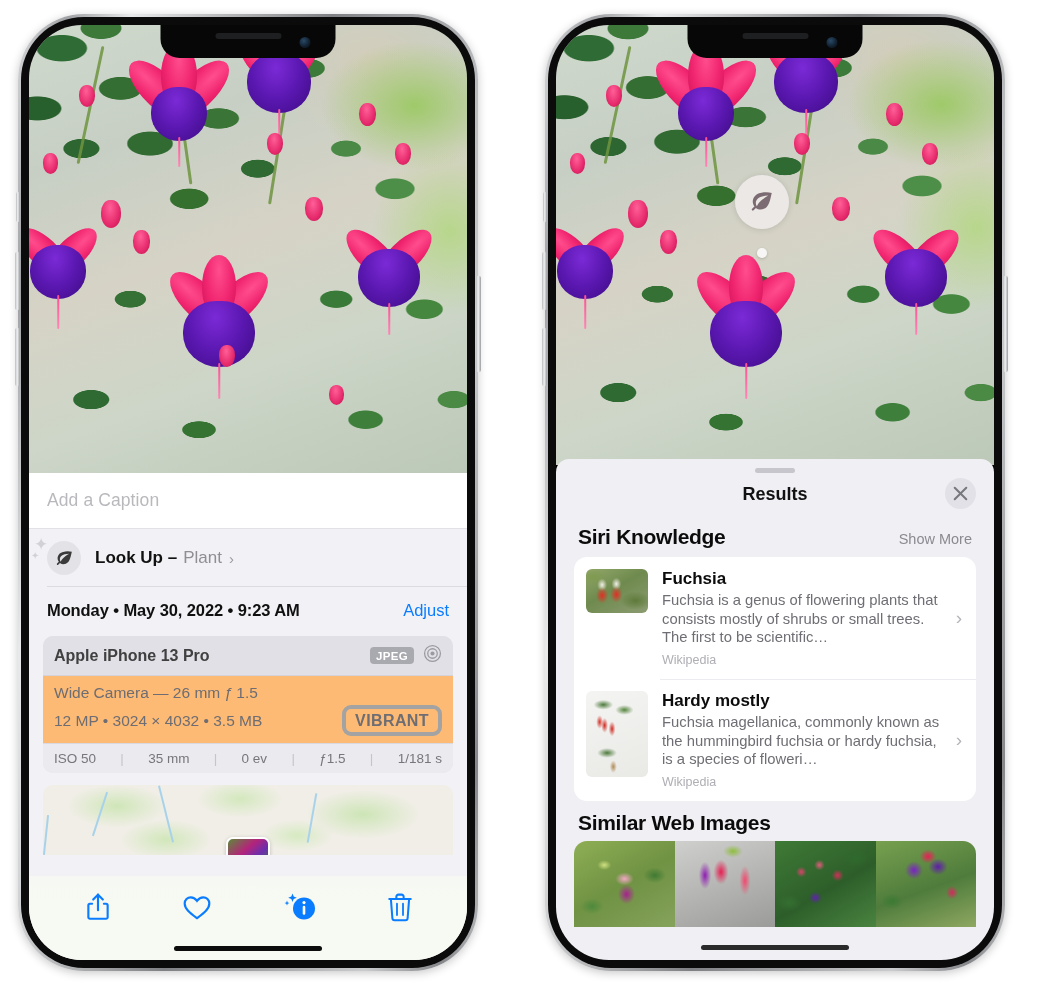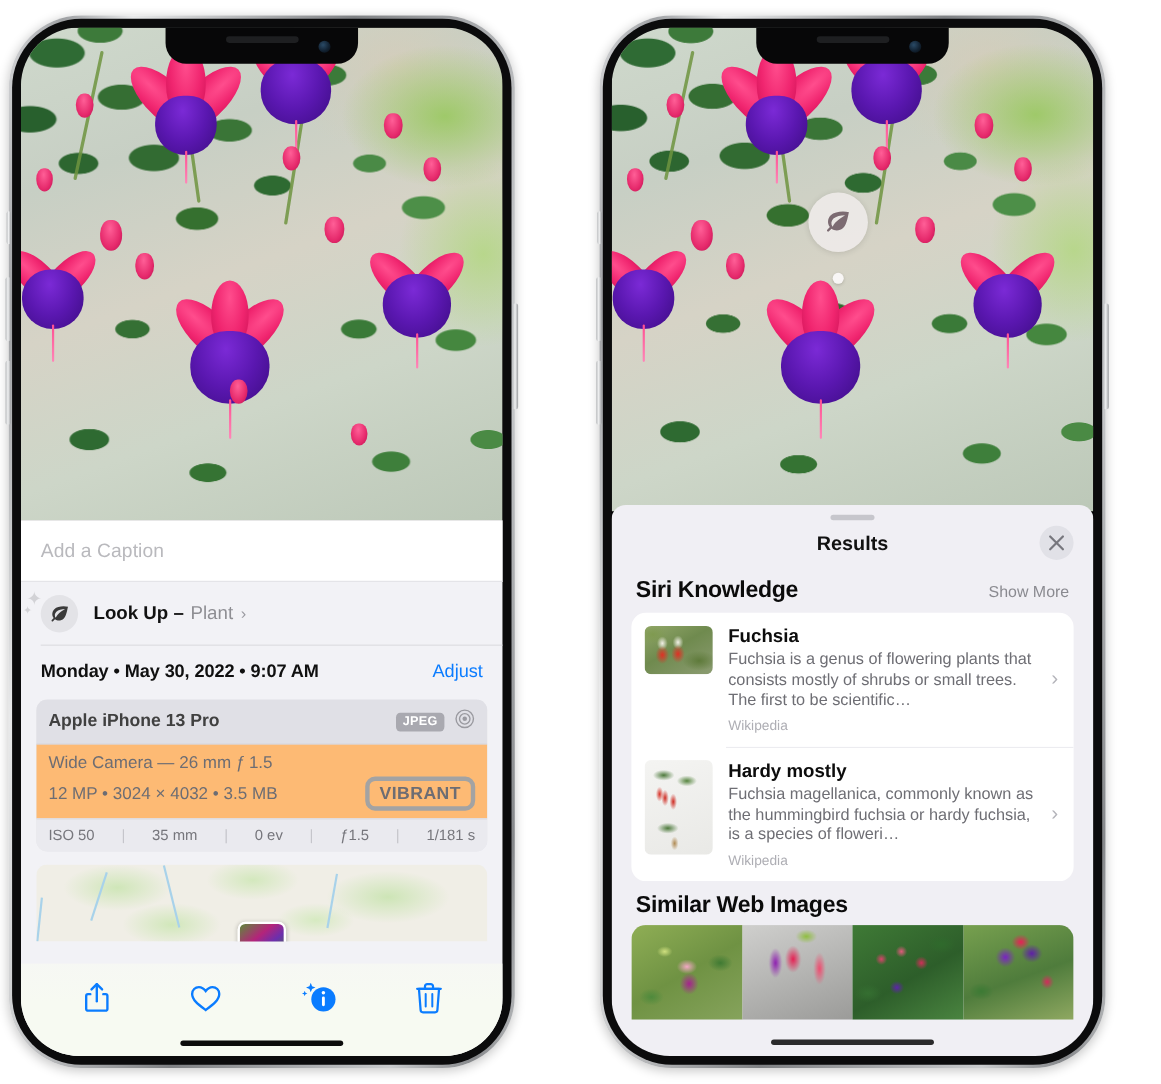--- a/index.html
+++ b/index.html
@@ -6,21 +6,21 @@
   html, body {
     width: 1055px; height: 985px;
     background: #ffffff;
     font-family: "Liberation Sans", sans-serif;
     overflow: hidden;
   }
   .stage { position: relative; width: 1055px; height: 985px; }
 
   
   .phone { position: absolute; top: 14px; width: 460px; height: 957px; }
-  .phone.left  { left: 8px; }
+  .phone.left  { left: 18px; }
   .phone.right { left: 545px; }
 
   .frame-outer {
     position: absolute; inset: 0;
     border-radius: 66px;
     background: linear-gradient(100deg,#d9dadc 0%,#9fa1a4 8%,#e8e9ea 18%,#7e8083 50%,#c9cbcd 82%,#85878a 94%,#bdbfc1 100%);
     box-shadow: 0 2px 10px rgba(0,0,0,.22);
   }
   .frame-mid {
     position: absolute; inset: 3px;
@@ -423,21 +423,21 @@
               <path d="M20.4 4.2C16 3 9.2 3.6 6.2 6.6c-2.6 2.6-2.8 6.6-.7 9.2l-2 2a.9.9 0 0 0 1.3 1.3l2-2c2.6 2 6.6 1.8 9.2-.8 3-3 3.6-9.8 4.4-12.1zM7.6 15.6c-1.4-1.9-1.2-4.6.7-6.4 1.9-1.9 5.6-2.6 9.1-2.7-2.8 1.6-5.6 3.6-7.8 6-.8.9-1.5 2-2 3.1z" fill="#3a3a3a"></path>
             </svg>
           </div>
           <span class="lookup-label">Look Up –</span>
           <span class="lookup-value">Plant</span>
           <span class="chev-sm">›</span>
         </div>
 
         <div class="meta-block">
           <div class="meta-top">
-            <span class="meta-date">Monday • May 30, 2022 • 9:07 AM</span>
+            <span class="meta-date">Monday • May 30, 2022 • 9:23 AM</span>
             <span class="adjust-link">Adjust</span>
           </div>
         </div>
 
         <div class="exif-card">
           <div class="exif-head">
             <span class="exif-device">Apple iPhone 13 Pro</span>
             <span class="exif-head-right">
               <span class="jpeg-pill">JPEG</span>
               <span>

